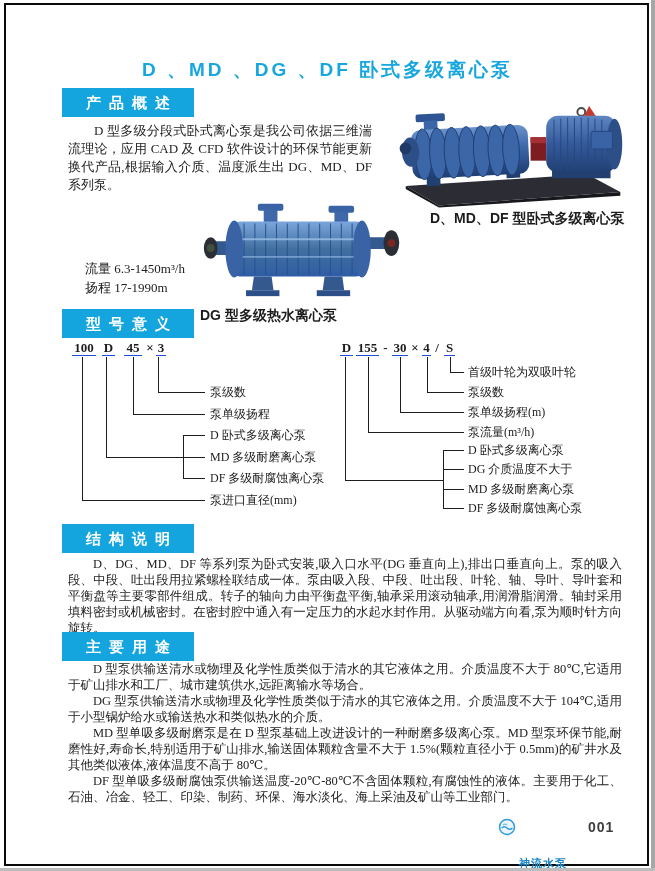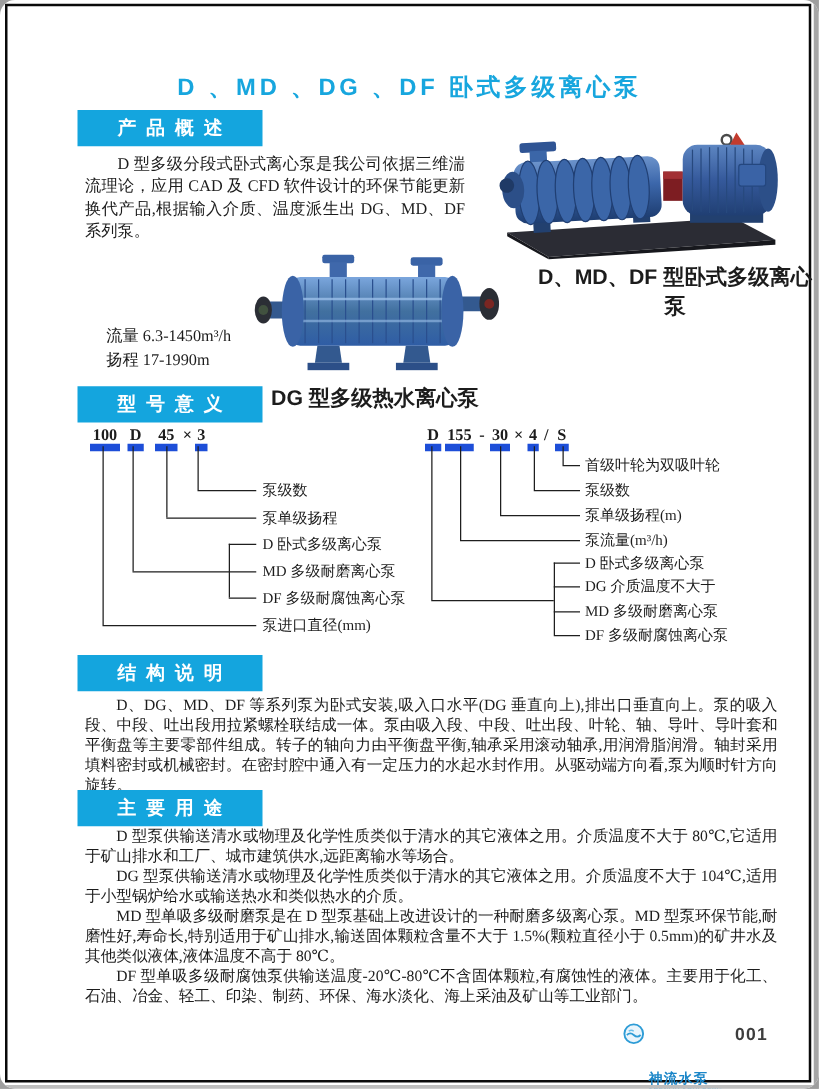--- a/index.html
+++ b/index.html
@@ -1,58 +1,58 @@
 <!DOCTYPE html>
 <html><head>
 <meta charset="utf-8">
 <style>
   html,body { margin:0; padding:0; background:#9e9e9e; }
   .page {
     position:relative; width:655px; height:871px; background:#ffffff;
     font-family:"Liberation Sans","DejaVu Sans",sans-serif; color:#1c1c1c;
-    overflow:hidden; margin:0 auto;border-radius:12px;
+    overflow:hidden; margin:0 auto;
   }
   .frame { position:absolute; left:4px; top:3px; width:641px; height:859px; border:2px solid #0a0a0a; }
   .edge-r { position:absolute; right:0; top:0; width:4px; height:871px; background:#a6a6a6; }
   .edge-b { position:absolute; left:0; bottom:0; width:655px; height:3px; background:#bdbdbd; }
 
   .title {
     position:absolute; left:0; top:57px; width:655px; text-align:center;
     font-size:19px; font-weight:bold; letter-spacing:3px; color:#17a6de;
   }
   .badge {
-    position:absolute; left:62px; width:148px; height:29px; background:#14a5de;
+    position:absolute; left:62px; width:132px; height:29px; background:#14a5de;
     color:#ffffff; font-weight:bold; font-size:15px; line-height:29px;
     text-align:center; letter-spacing:8px; text-indent:8px;
   }
   .para {
     position:absolute; text-align:justify; text-indent:2em;
     font-family:"Liberation Serif","DejaVu Serif",serif;
   }
   .para p { margin:0; text-indent:2em; }
   .overview-text { left:68px; top:122px; width:304px; font-size:13px; line-height:18px; }
   .structure-text { left:68px; top:556px; width:554px; font-size:12.5px; line-height:16px; }
   .uses-text { left:68px; top:661px; width:554px; font-size:12.5px; line-height:16px; }
 
   .perf-line { position:absolute; left:85px; font-size:13px; font-family:"Liberation Serif","DejaVu Serif",serif; }
 
-  .caption { position:absolute; font-size:17px; font-weight:bold; text-align:center; }
+  .caption { position:absolute; font-size:14px; font-weight:bold; text-align:left; }
 
   .photo { position:absolute; }
 
   
   .hl, .vl { position:absolute; background:#1e1e1e; }
   .hl { height:1px; }
   .vl { width:1px; }
   .tok {
     position:absolute; top:340px; height:15px; text-align:center;
     font-family:"Liberation Serif","DejaVu Serif",serif;
     font-size:13px; font-weight:bold; line-height:15px;
   }
-  .tok.u { border-bottom:6px solid #1d4ed8; }
+  .tok.u { border-bottom:1px solid #1d4ed8; }
   .dlabel {
     position:absolute; white-space:nowrap; font-size:12px; line-height:14px;
     font-family:"Liberation Serif","DejaVu Serif",serif;
   }
 
   
   .brand-wrap { position:absolute; left:498px; top:818px; display:flex; align-items:flex-start; }
   .brand-texts { margin-left:3px; }
   .brand-cn { font-size:11px; font-weight:bold; color:#1b86c8; letter-spacing:1px; line-height:11px; font-family:"Liberation Serif","DejaVu Serif",serif;margin-top:40px; }
   .brand-en { font-size:5px; color:#2e9cd6; letter-spacing:0.5px; line-height:6px; border-bottom:1px solid #8fcbe8; }

